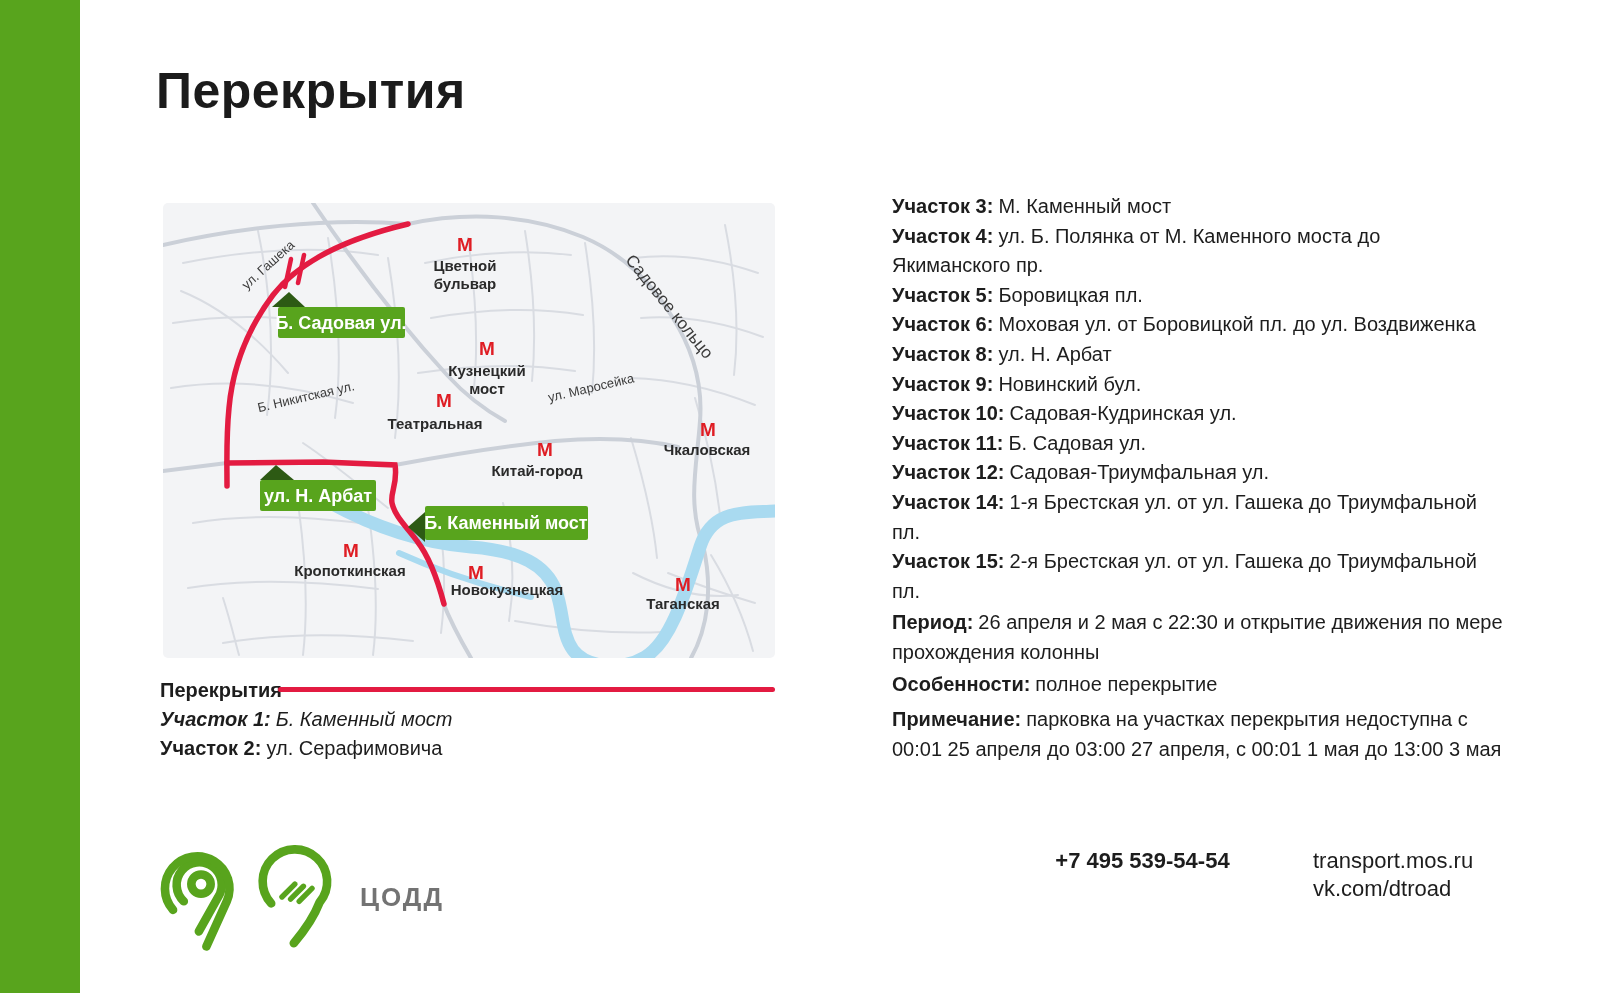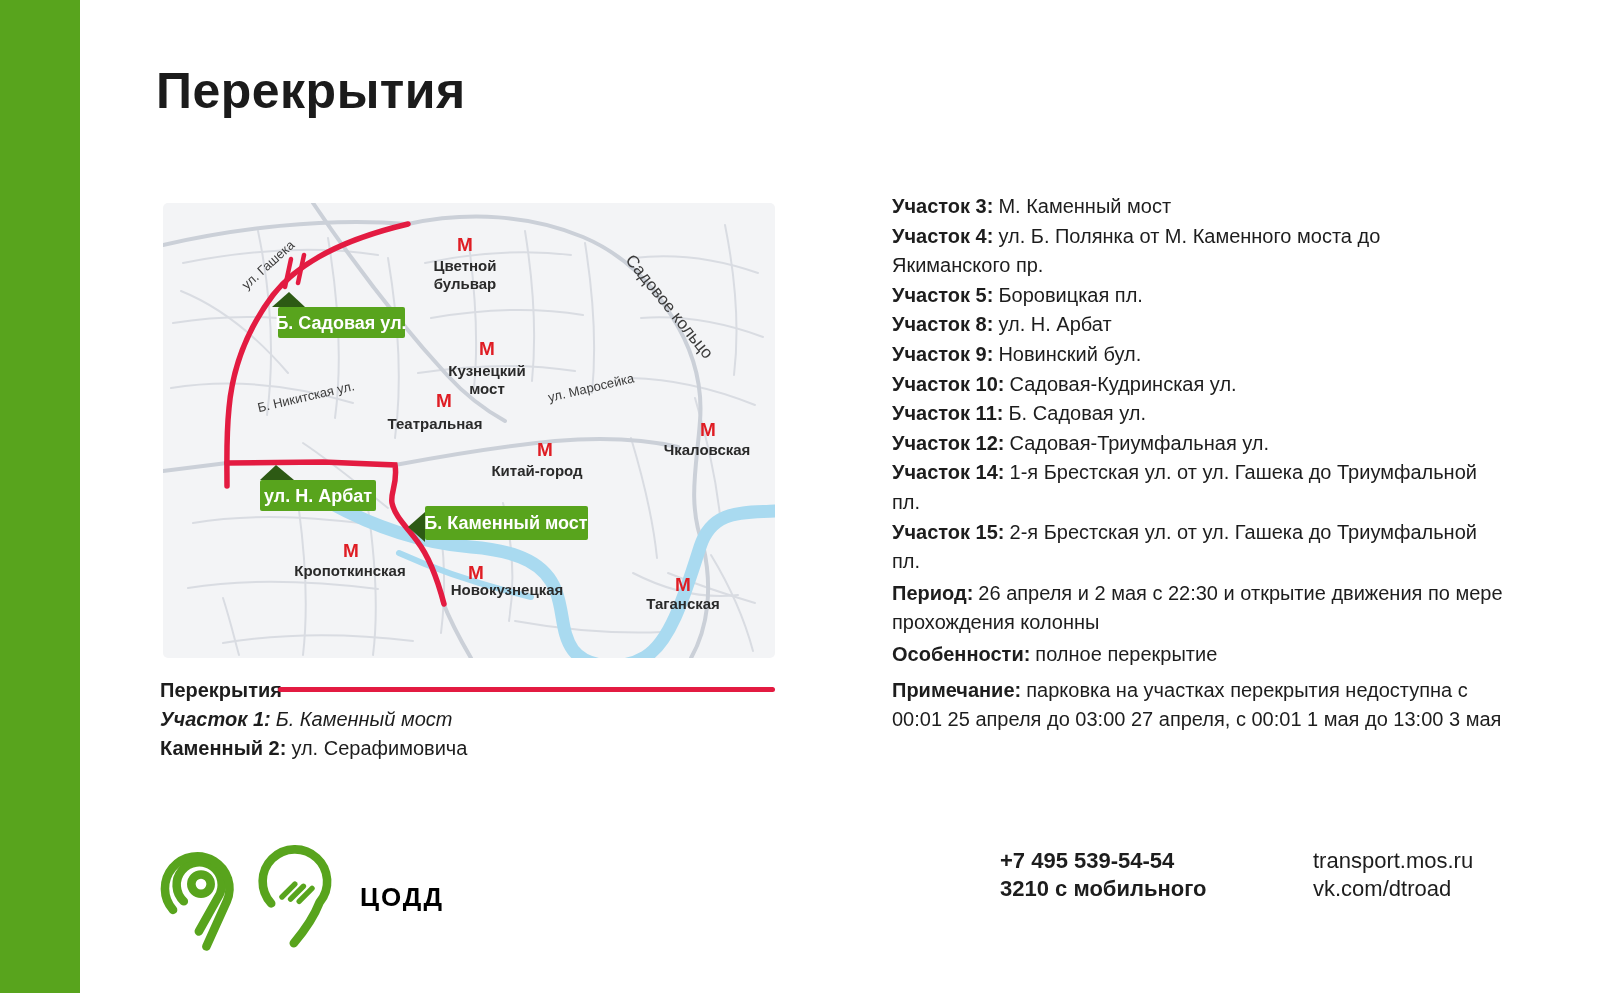--- a/index.html
+++ b/index.html
@@ -16,22 +16,22 @@
   .legend-row b{margin-right:5px;}
   #legend-row-1{top:708px;font-style:italic;}
   #legend-row-2{top:737px;}
   
   #closures{left:860px;top:192px;width:612px;font-size:20px;line-height:29.6px;margin-left:32px;}
   #closures .row b{margin-right:5px;}
   #closures .blk{margin-top:2px;}
   #closures .note{margin-top:6px;}
   
   #footer-logos{left:158px;top:836px;width:420px;height:122px;display:flex;align-items:center;}
-  #codd-name{font-size:26px;font-weight:bold;color:#000000;letter-spacing:2px;margin-left:20px;}
-  #phones{left:1000px;top:847px;width:285px;text-align:left;font-size:22px;font-weight:bold;line-height:28px;}
+  #codd-name{font-size:26px;font-weight:bold;color:#737373;letter-spacing:2px;margin-left:20px;}
+  #phones{left:1000px;top:847px;width:285px;text-align:center;font-size:22px;font-weight:bold;line-height:28px;}
   #links{left:1313px;top:847px;font-size:22px;font-weight:normal;line-height:28px;}
   svg text{font-family:"Liberation Sans",sans-serif;}
   .metro-m{font-size:19px;font-weight:bold;fill:#df1d24;text-anchor:middle;}
   .st-lbl{font-size:15px;font-weight:bold;fill:#2a2a2a;text-anchor:middle;}
   .street-lbl{font-size:13px;fill:#3c3c3c;text-anchor:middle;}
   .ring-lbl{font-size:17px;fill:#3b3b3b;text-anchor:middle;}
   .badge-txt{font-size:18px;font-weight:bold;fill:#ffffff;text-anchor:middle;}
 </style>
 </head>
 <body>
@@ -161,27 +161,28 @@
   </g>
 </svg>
 </div>
 
 <div id="legend-title" class="abs" style="font-weight:bold;">Перекрытия</div>
 <div id="legend-line" class="abs"></div>
 <div id="legend-row-1" class="abs legend-row">
   <b>Участок 1:</b><span>Б. Каменный мост</span>
 </div>
 <div id="legend-row-2" class="abs legend-row">
-  <b>Каменный 2:</b><span>ул. Серафимовича</span>
+  <b>Участок 2:</b><span>ул. Серафимовича</span>
 </div>
 
 <div id="closures" class="abs">
   <div class="row"><b>Участок 3:</b><span>М. Каменный мост</span></div>
   <div class="row"><b>Участок 4:</b><span>ул. Б. Полянка от М. Каменного моста до Якиманского пр.</span></div>
   <div class="row"><b>Участок 5:</b><span>Боровицкая пл.</span></div>
+  <div class="row"><b>Участок 6:</b><span>Моховая ул. от Боровицкой пл. до ул. Воздвиженка</span></div>
   <div class="row"><b>Участок 8:</b><span>ул. Н. Арбат</span></div>
   <div class="row"><b>Участок 9:</b><span>Новинский бул.</span></div>
   <div class="row"><b>Участок 10:</b><span>Садовая-Кудринская ул.</span></div>
   <div class="row"><b>Участок 11:</b><span>Б. Садовая ул.</span></div>
   <div class="row"><b>Участок 12:</b><span>Садовая-Триумфальная ул.</span></div>
   <div class="row"><b>Участок 14:</b><span>1-я Брестская ул. от ул. Гашека до Триумфальной пл.</span></div>
   <div class="row"><b>Участок 15:</b><span>2-я Брестская ул. от ул. Гашека до Триумфальной пл.</span></div>
   <div class="row blk"><b>Период:</b><span>26 апреля и 2 мая с 22:30 и открытие движения по мере прохождения колонны</span></div>
   <div class="row blk"><b>Особенности:</b><span>полное перекрытие</span></div>
   <div class="row note"><b>Примечание:</b><span>парковка на участках перекрытия недоступна с 00:01 25 апреля до 03:00 27 апреля, с 00:01 1 мая до 13:00 3 мая</span></div>
@@ -201,18 +202,17 @@
       <path stroke-width="5" d="M26,52 L38,40"></path>
       <path stroke-width="5" d="M34,54 L46,42"></path>
       <path stroke-width="5" d="M42,56 L54,44"></path>
     </g>
   </svg>
   <span id="codd-name">ЦОДД</span>
 </div>
 
 <div id="phones" class="abs">
   <div>+7 495 539-54-54</div>
-  <div>3210 с мобильного</div>
 </div>
 <div id="links" class="abs">
   <div>transport.mos.ru</div>
   <div>vk.com/dtroad</div>
 </div>
 
 </body></html>

